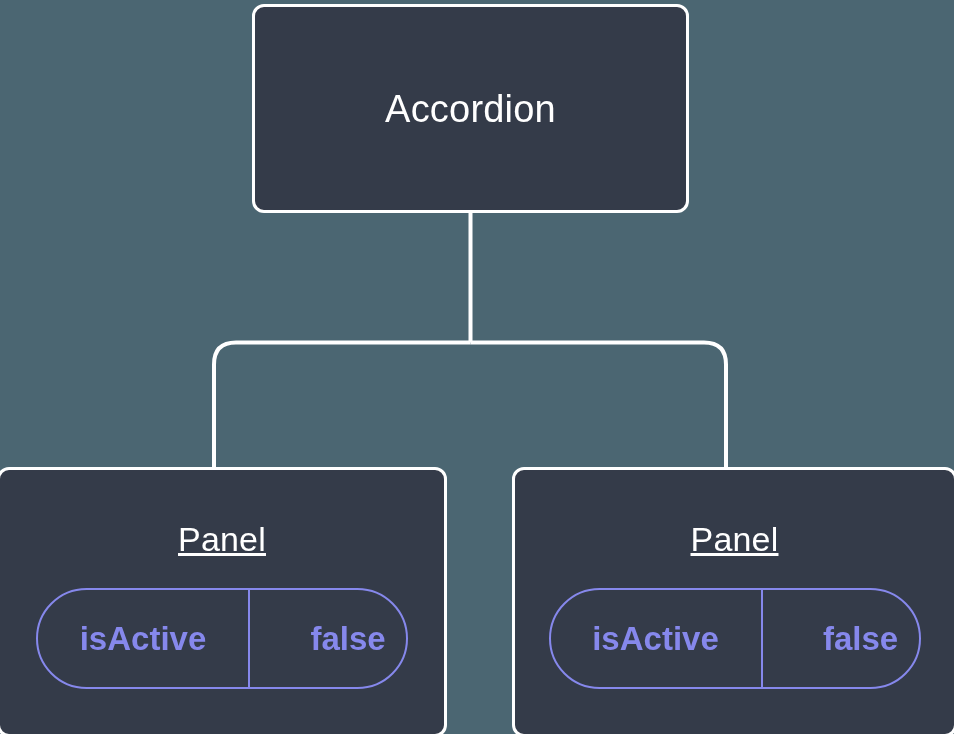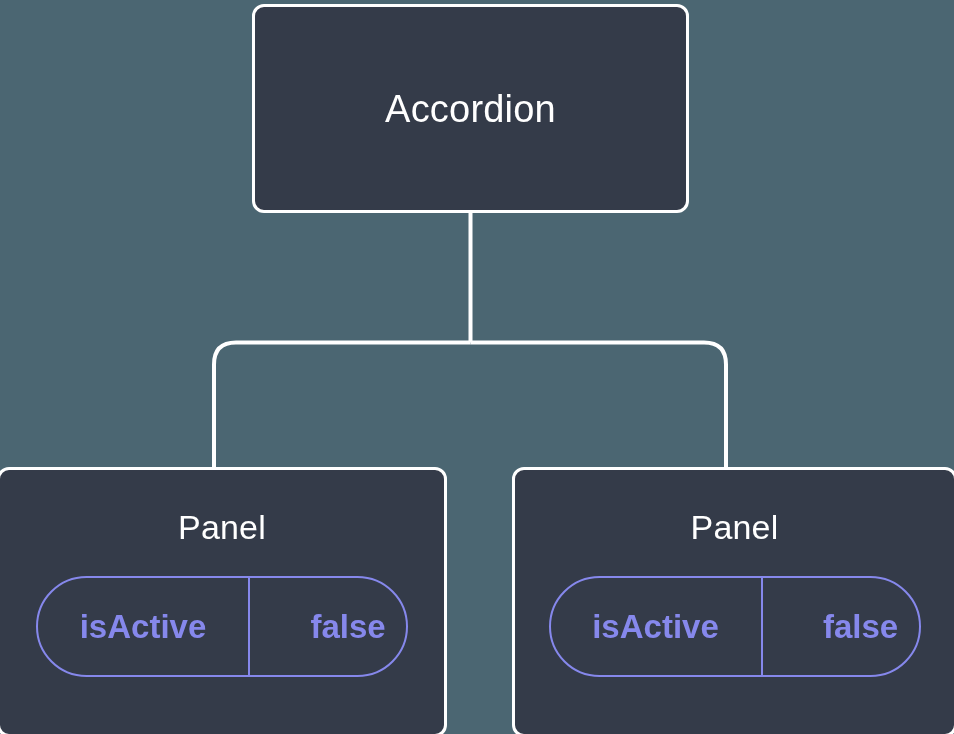--- a/index.html
+++ b/index.html
@@ -73,21 +73,22 @@
     font-size: 38px;
     font-weight: 400;
     letter-spacing: 0.2px;
     line-height: 1;
     white-space: nowrap;
   }
 
   .node-child-left .node-title,
   .node-child-right .node-title {
     font-size: 34px;
-    margin-top: 40px;
+    margin-top: 52px;
+    text-decoration: underline;
   }
 
   
   .prop-pill {
     margin-top: 32px;
     display: flex;
     align-items: stretch;
     box-sizing: border-box;
     border: 2px solid #8688ec;
     border-radius: 999px;

